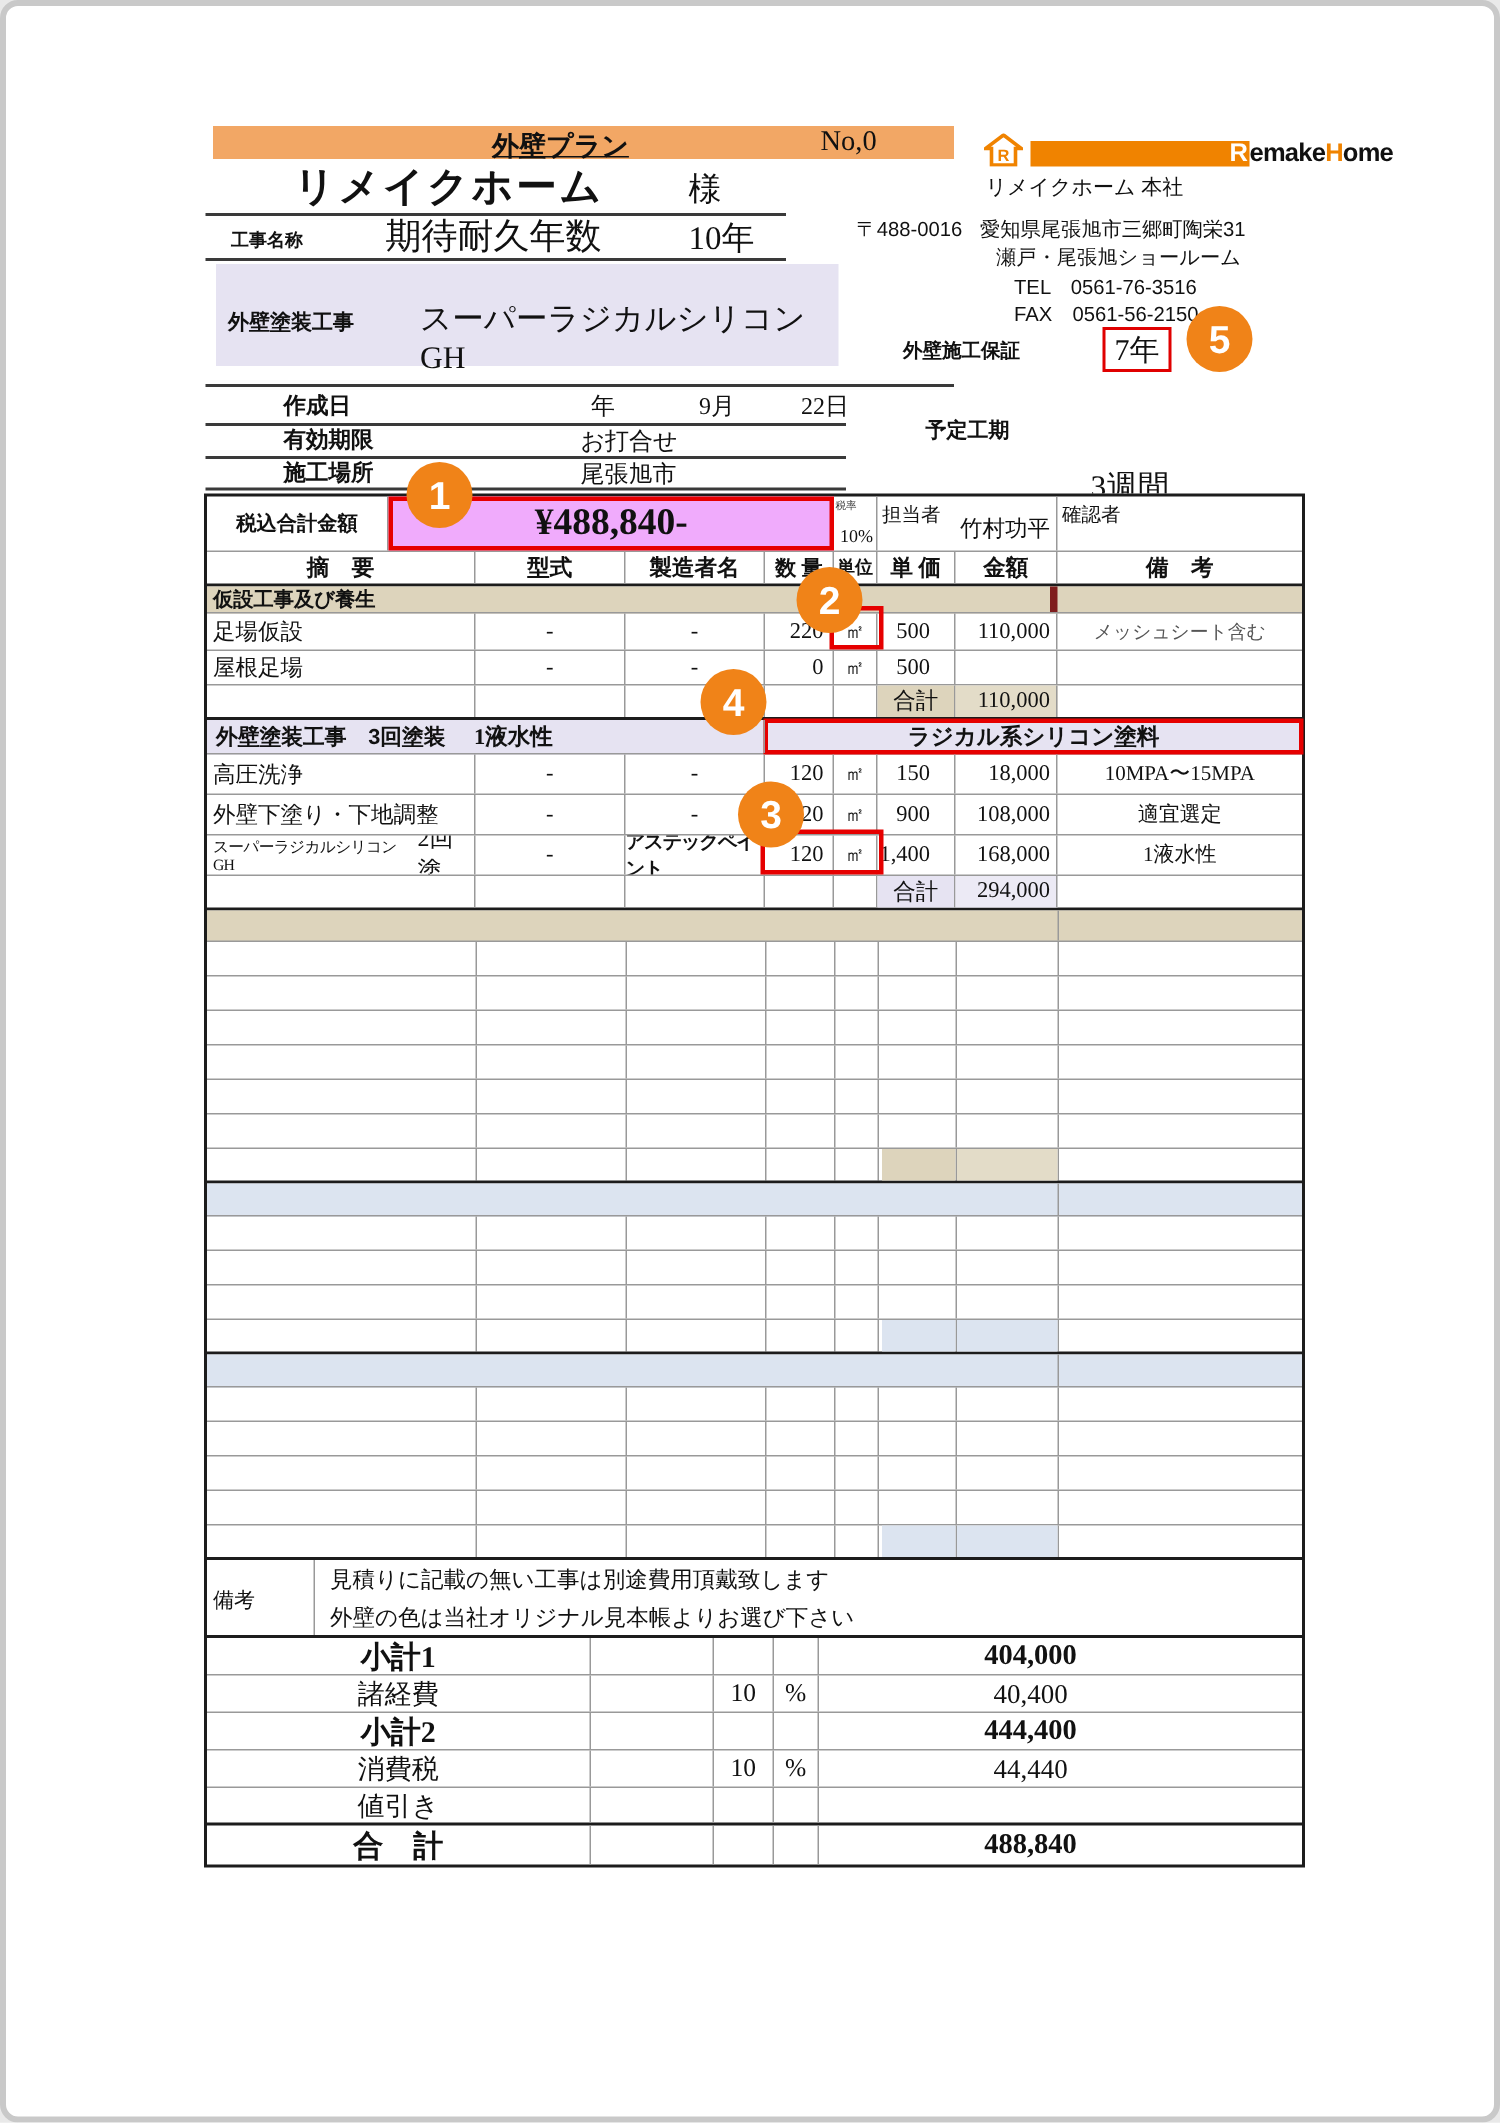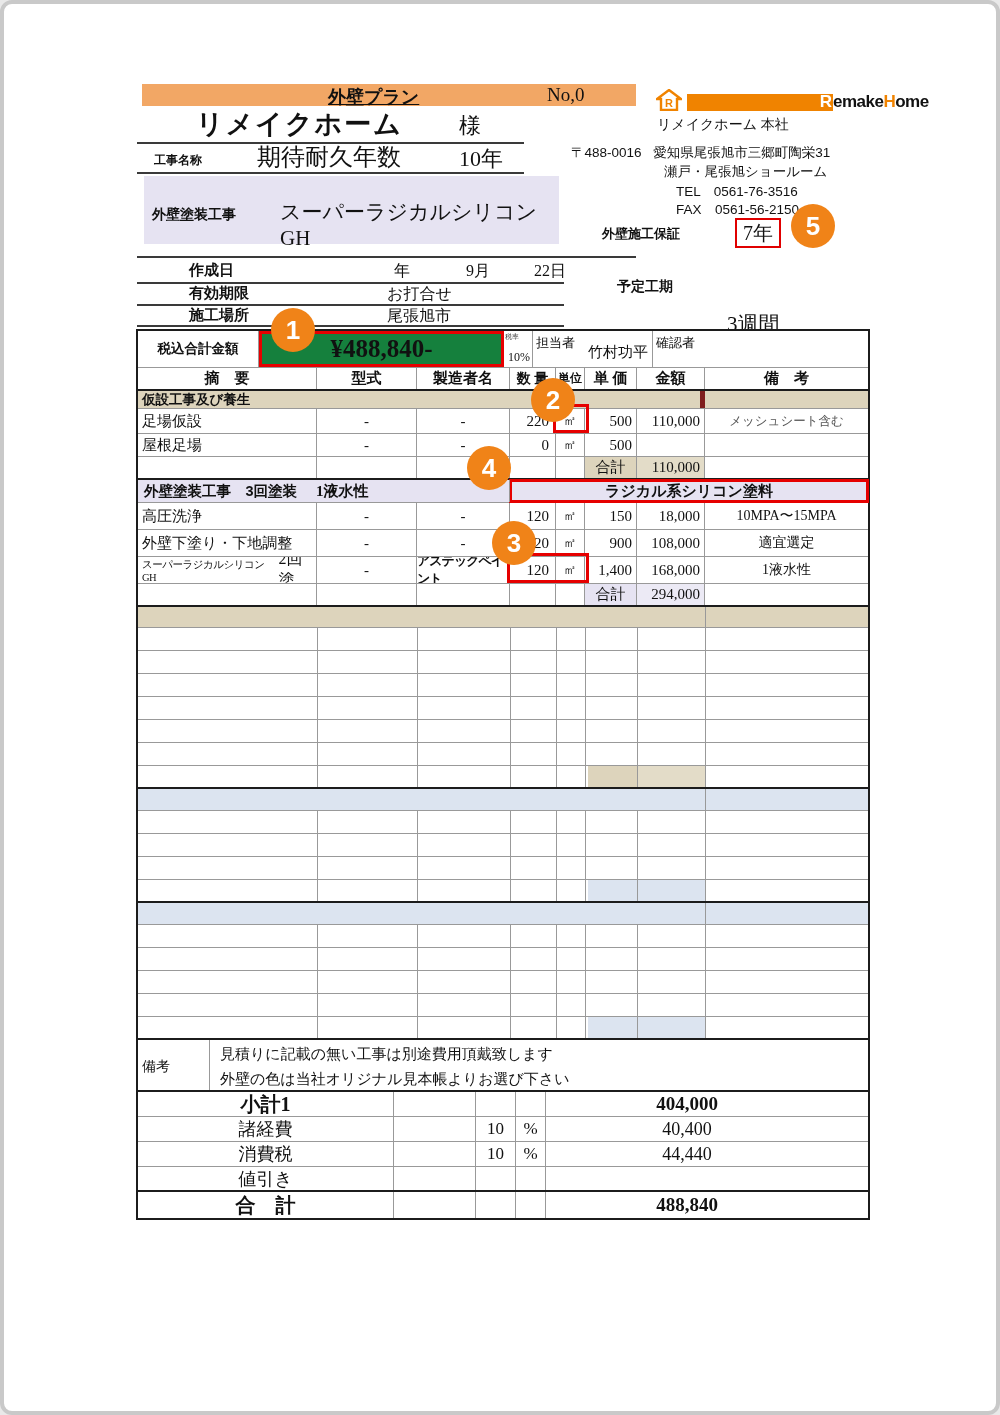--- a/index.html
+++ b/index.html
@@ -48,28 +48,28 @@
   .tbl{left:132px;top:325px;width:730px;border:2px solid #1c1c1c;background:#fff;}
   .trow{display:flex;box-sizing:border-box;border-bottom:1px solid #999;position:relative;}
   .trow>span,.trow>div.cell{box-sizing:border-box;border-right:1px solid #999;display:flex;align-items:center;overflow:hidden;}
   .trow>*:last-child{border-right:none;}
   .thick{border-bottom:2px solid #1c1c1c !important;}
   .cd{width:179px;padding-left:4px;}
   .cm{width:100px;justify-content:center;}
   .ck{width:93px;justify-content:center;}
   .cq{width:46px;justify-content:flex-end;padding-right:6px;}
   .cu{width:29px;justify-content:center;font-size:13px;}
-  .cp{width:52px;justify-content:flex-end;padding-right:4px;}
+  .cp{width:52px;justify-content:flex-end;padding-right:16px;}
   .ca{width:68px;justify-content:flex-end;padding-right:4px;}
   .cn{width:163px;justify-content:center;}
   .fs15{font-size:15px;}  .fs14{font-size:14px;}
   
   .mrow{height:37px;}
   .m-label{width:121px;justify-content:center;font-size:13.5px;font-weight:bold;font-family:"Liberation Sans",sans-serif;}
-  .m-amount{width:245px;background:#15803d;border:3px solid #e60000 !important;justify-content:center;
+  .m-amount{width:297px;background:#f0abfc;border:3px solid #e60000 !important;justify-content:center;
             font-size:25px;font-weight:bold;}
   .m-tax{width:29px;display:block !important;position:relative;}
   .m-tax .t1{position:absolute;left:1px;top:1px;font-size:7px;color:#333;}
   .m-tax .t2{position:absolute;right:2px;bottom:2px;font-size:12px;}
   .m-staff{width:120px;display:block !important;position:relative;}
   .m-staff .lab{position:absolute;left:3px;top:3px;font-size:13px;font-family:"Liberation Sans",sans-serif;}
   .m-staff .val{position:absolute;right:4px;top:12px;font-size:15px;}
   .m-check{width:163px;display:block !important;position:relative;}
   .m-check .lab{position:absolute;left:3px;top:3px;font-size:13px;font-family:"Liberation Sans",sans-serif;}
   
@@ -348,20 +348,27 @@
       <span class="s-amt b">404,000</span>
     </div>
     <div class="trow srow">
       <span class="s-label">諸経費</span>
       <span class="s-sp"></span>
       <span class="s-num">10</span>
       <span class="s-pct">%</span>
       <span class="s-amt">40,400</span>
     </div>
     <div class="trow srow">
+      <span class="s-label b">小計2</span>
+      <span class="s-sp"></span>
+      <span class="s-num"></span>
+      <span class="s-pct"></span>
+      <span class="s-amt b">444,400</span>
+    </div>
+    <div class="trow srow">
       <span class="s-label">消費税</span>
       <span class="s-sp"></span>
       <span class="s-num">10</span>
       <span class="s-pct">%</span>
       <span class="s-amt">44,440</span>
     </div>
     <div class="trow srow thick">
       <span class="s-label">値引き</span>
       <span class="s-sp"></span>
       <span class="s-num"></span>

